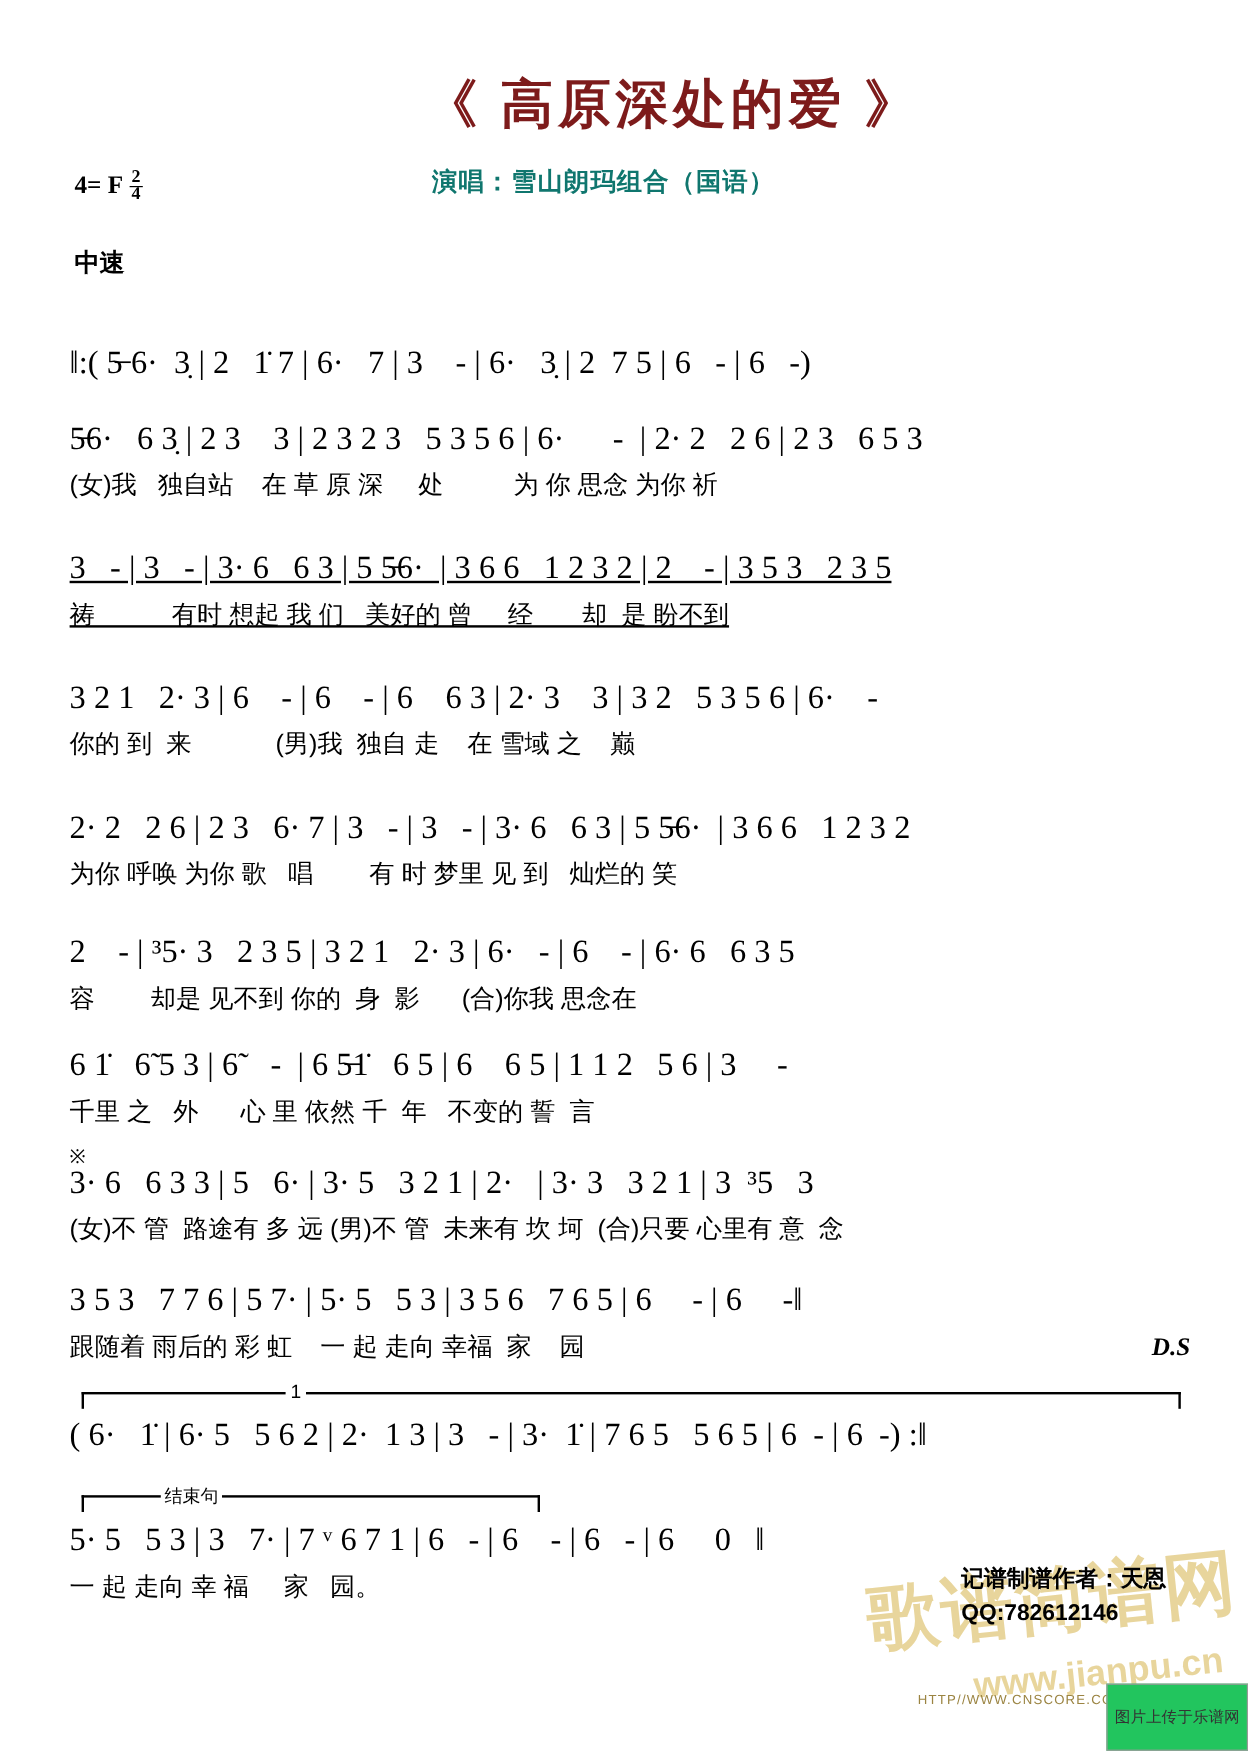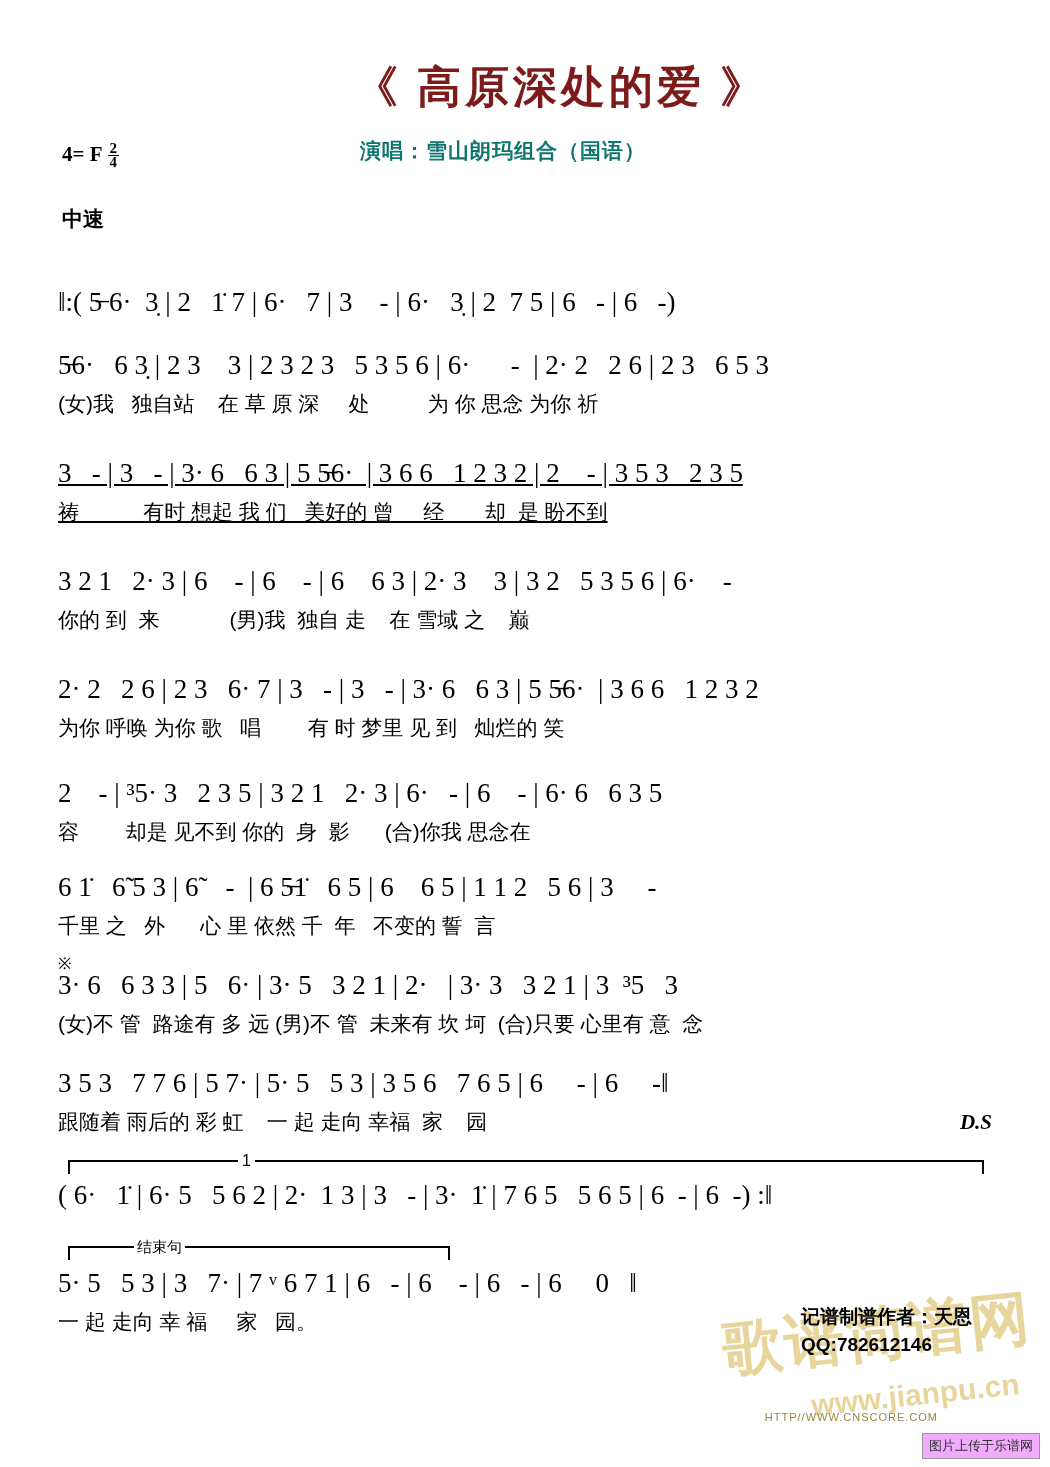--- a/index.html
+++ b/index.html
@@ -95,22 +95,22 @@
   .credit-note{
     position:absolute;right:78px;bottom:108px;
     font-size:19px;font-weight:bold;
     font-family:"Liberation Sans", sans-serif;
     color:#000;
     line-height:28px;text-align:left;
   }
   .footer-tag{
     position:absolute;right:10px;bottom:8px;
     border:1px solid #999;
-    background:#f0abfc;
-    font-size:13px;padding:3px 6px;
+    background:#22c55e;
+    font-size:13px;padding:18px 6px;
     font-family:"Liberation Sans", sans-serif;
     color:#333;
   }
   .cns{
     position:absolute;right:112px;bottom:44px;
     font-size:11px;color:#9b8442;letter-spacing:1px;
     font-family:"Liberation Sans", sans-serif;
   }
   .ds{
     position:absolute;right:58px;

